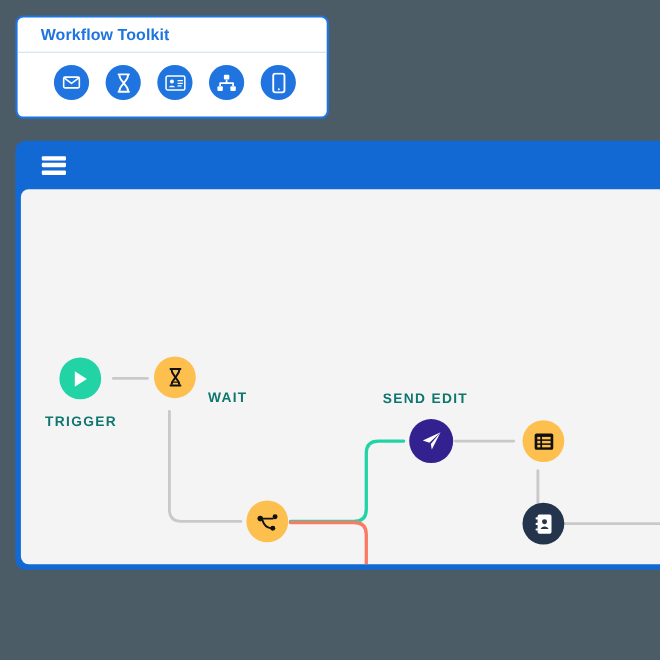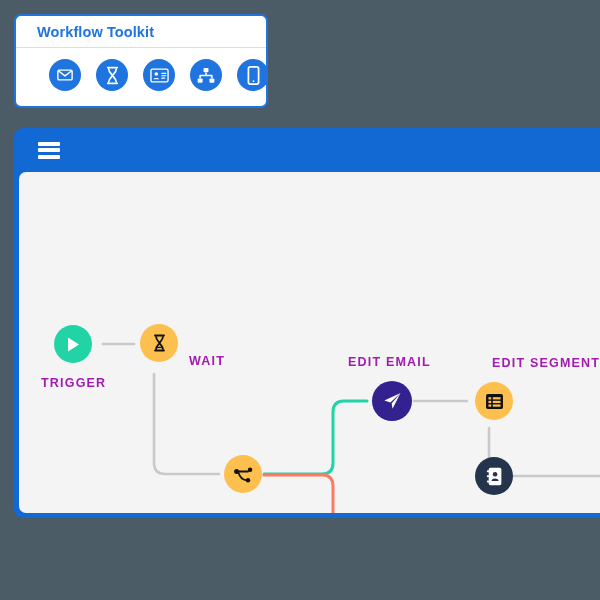--- a/index.html
+++ b/index.html
@@ -13,21 +13,21 @@
     font-family: "Liberation Sans", sans-serif;
     overflow: hidden;
     position: relative;
   }
 
   
   #toolkit-panel {
     position: absolute;
     left: 14px;
     top: 14px;
-    width: 254px;
+    width: 285px;
     height: 94px;
     background: #ffffff;
     border: 2px solid #1f74e0;
     border-radius: 7px;
     box-sizing: border-box;
     overflow: hidden;
   }
   #toolkit-title-bar {
     height: 32px;
     border-bottom: 1px solid #cfe0f7;
@@ -112,21 +112,21 @@
     position: absolute;
     border-radius: 50%;
     display: flex;
     align-items: center;
     justify-content: center;
   }
   .node svg { display: block; }
 
   .node-label {
     position: absolute;
-    color: #a21caf;
+    color: #0f766e;
     font-size: 12.5px;
     font-weight: bold;
     letter-spacing: 1.2px;
     white-space: nowrap;
   }
 </style>
 </head>
 <body>
 
 <div id="toolkit-panel">
@@ -234,34 +234,33 @@
         <path d="M6.2 9 C8.4 15.8 12.4 17.3 15 17.5" fill="none" stroke="#111" stroke-width="2.1" stroke-linecap="round"></path>
       </svg>
     </div>
 
     <div class="node" style="left:353px; top:209px; width:40px; height:40px; background:#32218f;">
       <svg width="20" height="20" viewBox="0 0 22 22">
         <path d="M20.4 2.2 L2.6 10.4 L9.2 12.6 Z" fill="#ffffff"></path>
         <path d="M20.4 2.2 L10.6 13.8 L11.6 19.4 Z" fill="#ffffff"></path>
       </svg>
     </div>
-    <div class="node-label" style="left:329px; top:183px;">EDIT EMAIL</div>
+    <div class="node-label" style="left:329px; top:183px;">SEND EDIT</div>
 
     <div class="node" style="left:456px; top:210px; width:38px; height:38px; background:#fdbf4d;">
       <svg width="19" height="19" viewBox="0 0 22 22">
         <rect x="1.2" y="2.4" width="19.6" height="17.2" rx="2" fill="#111"></rect>
         <rect x="4" y="6" width="3.2" height="2.6" fill="#fdbf4d"></rect>
         <rect x="4" y="10.2" width="3.2" height="2.6" fill="#fdbf4d"></rect>
         <rect x="4" y="14.4" width="3.2" height="2.6" fill="#fdbf4d"></rect>
         <rect x="9" y="6" width="9" height="2.6" fill="#fdbf4d"></rect>
         <rect x="9" y="10.2" width="9" height="2.6" fill="#fdbf4d"></rect>
         <rect x="9" y="14.4" width="9" height="2.6" fill="#fdbf4d"></rect>
       </svg>
     </div>
-    <div class="node-label" style="left:473px; top:184px;">EDIT SEGMENT</div>
 
     <div class="node" style="left:456px; top:285px; width:38px; height:38px; background:#23344c;">
       <svg width="17" height="19" viewBox="0 0 18 21">
         <rect x="2.6" y="0.9" width="14" height="19.2" rx="1.8" fill="#ffffff"></rect>
         <rect x="0.6" y="3.6" width="2.6" height="2.2" rx="0.8" fill="#ffffff"></rect>
         <rect x="0.6" y="9.2" width="2.6" height="2.2" rx="0.8" fill="#ffffff"></rect>
         <rect x="0.6" y="14.8" width="2.6" height="2.2" rx="0.8" fill="#ffffff"></rect>
         <circle cx="9.6" cy="8" r="2.5" fill="#23344c"></circle>
         <path d="M5.6 15.4 C6.4 11.9 12.8 11.9 13.6 15.4 Z" fill="#23344c"></path>
       </svg>

